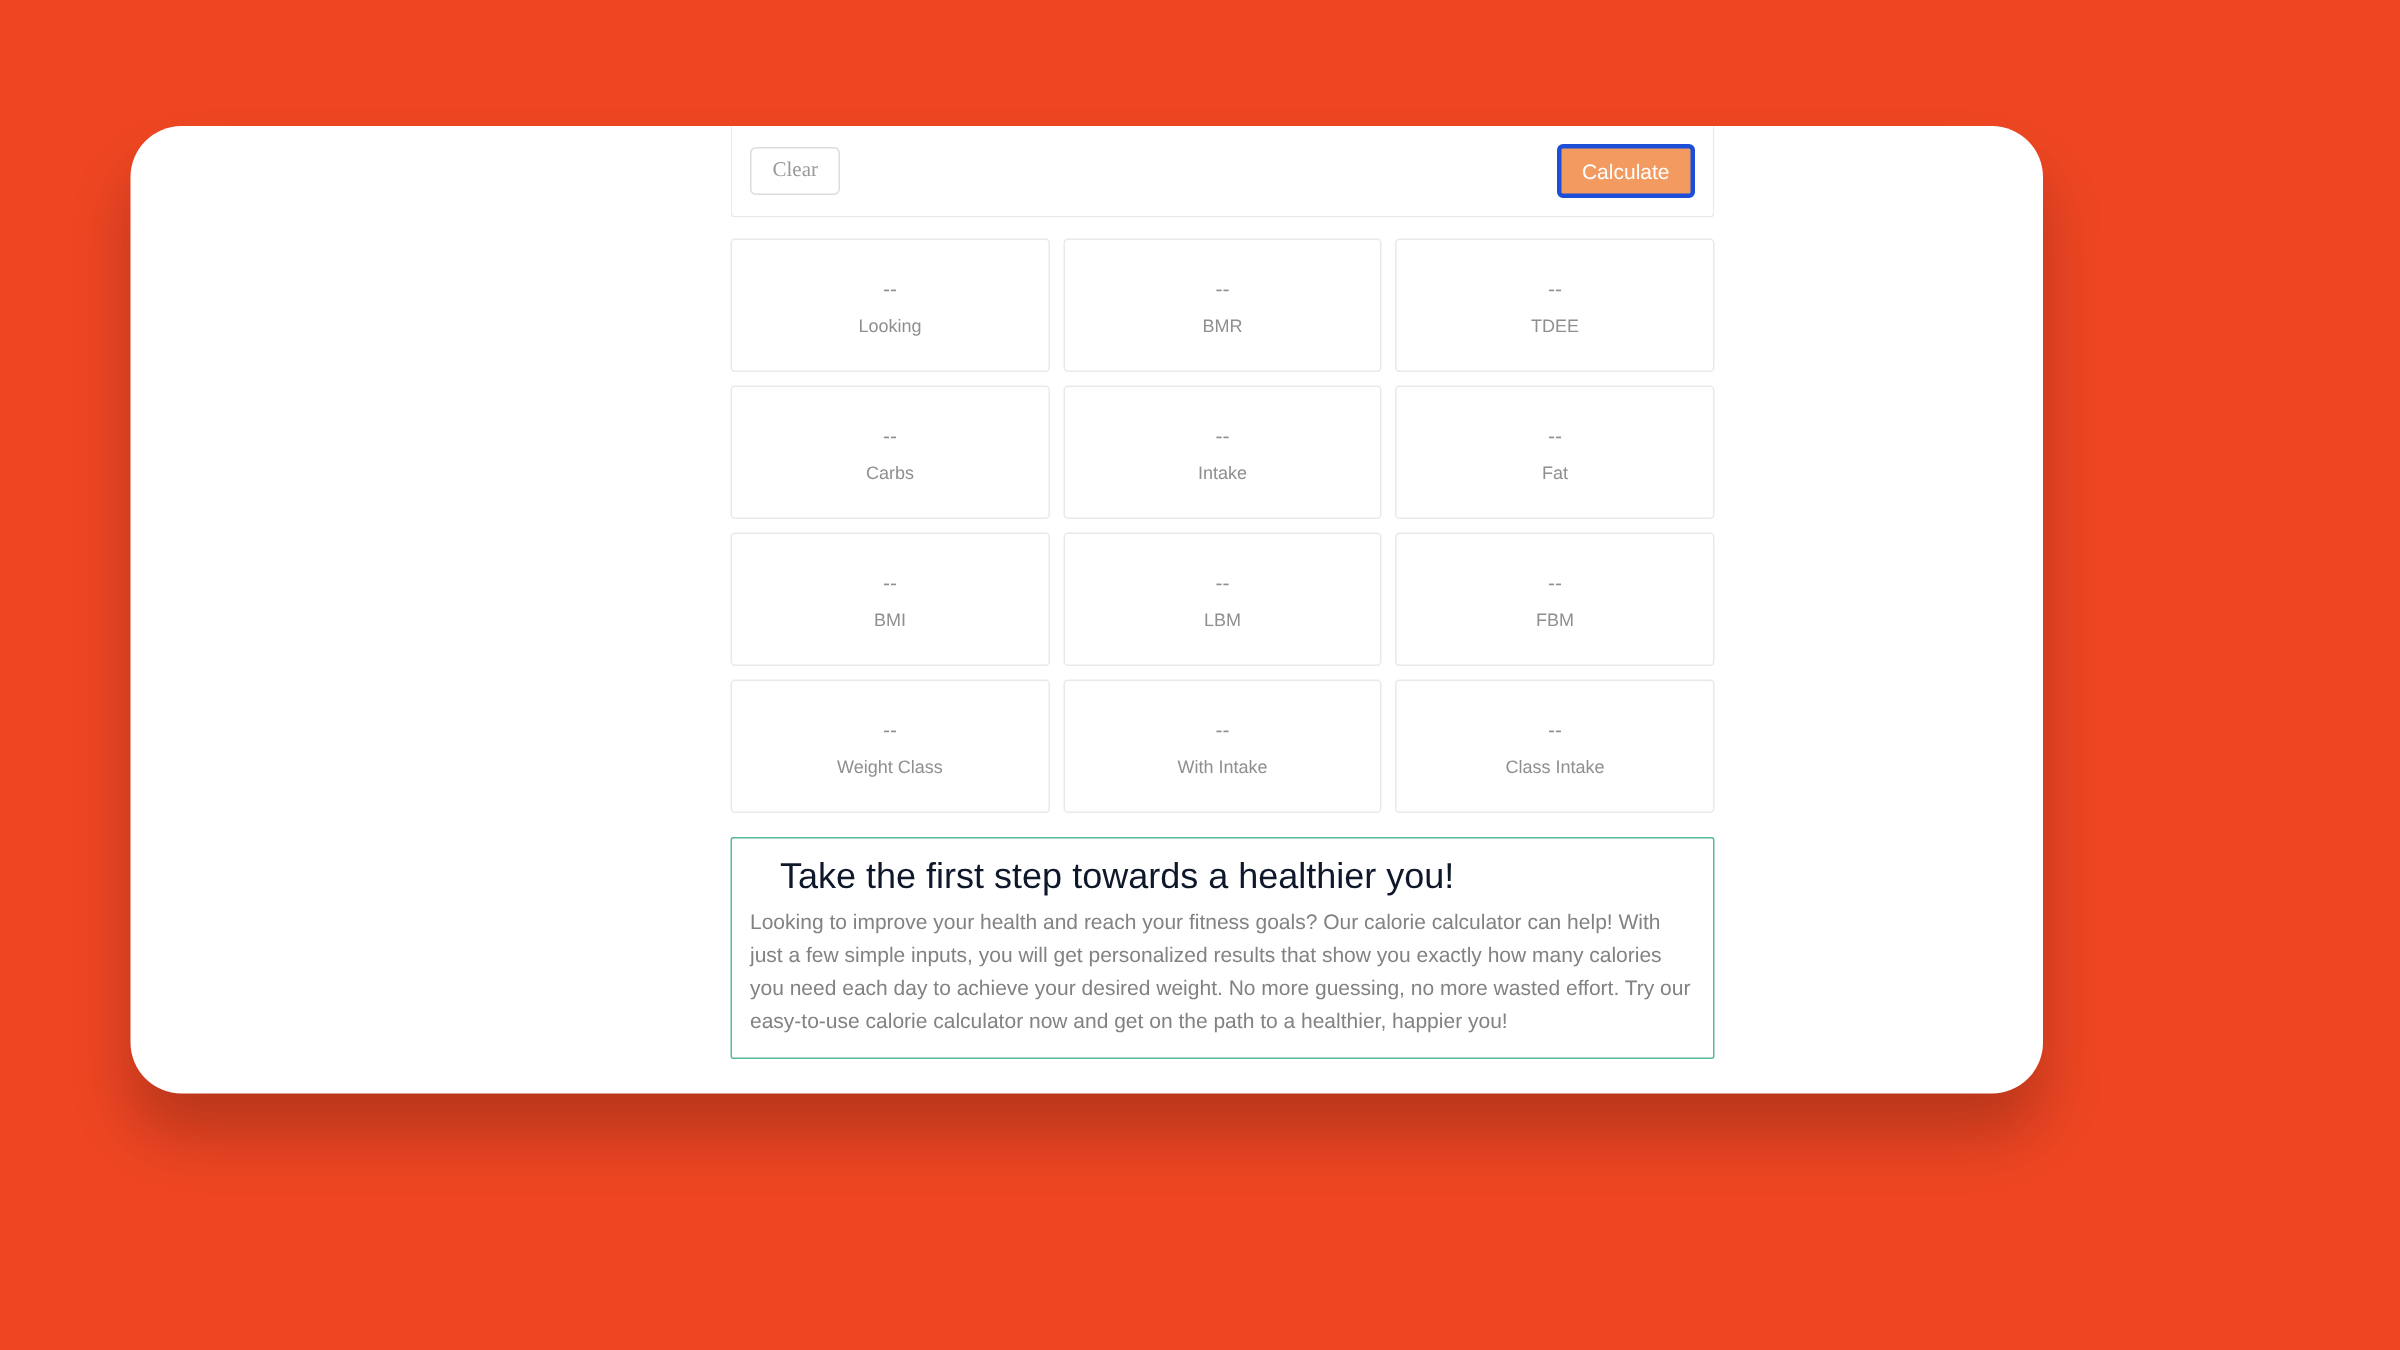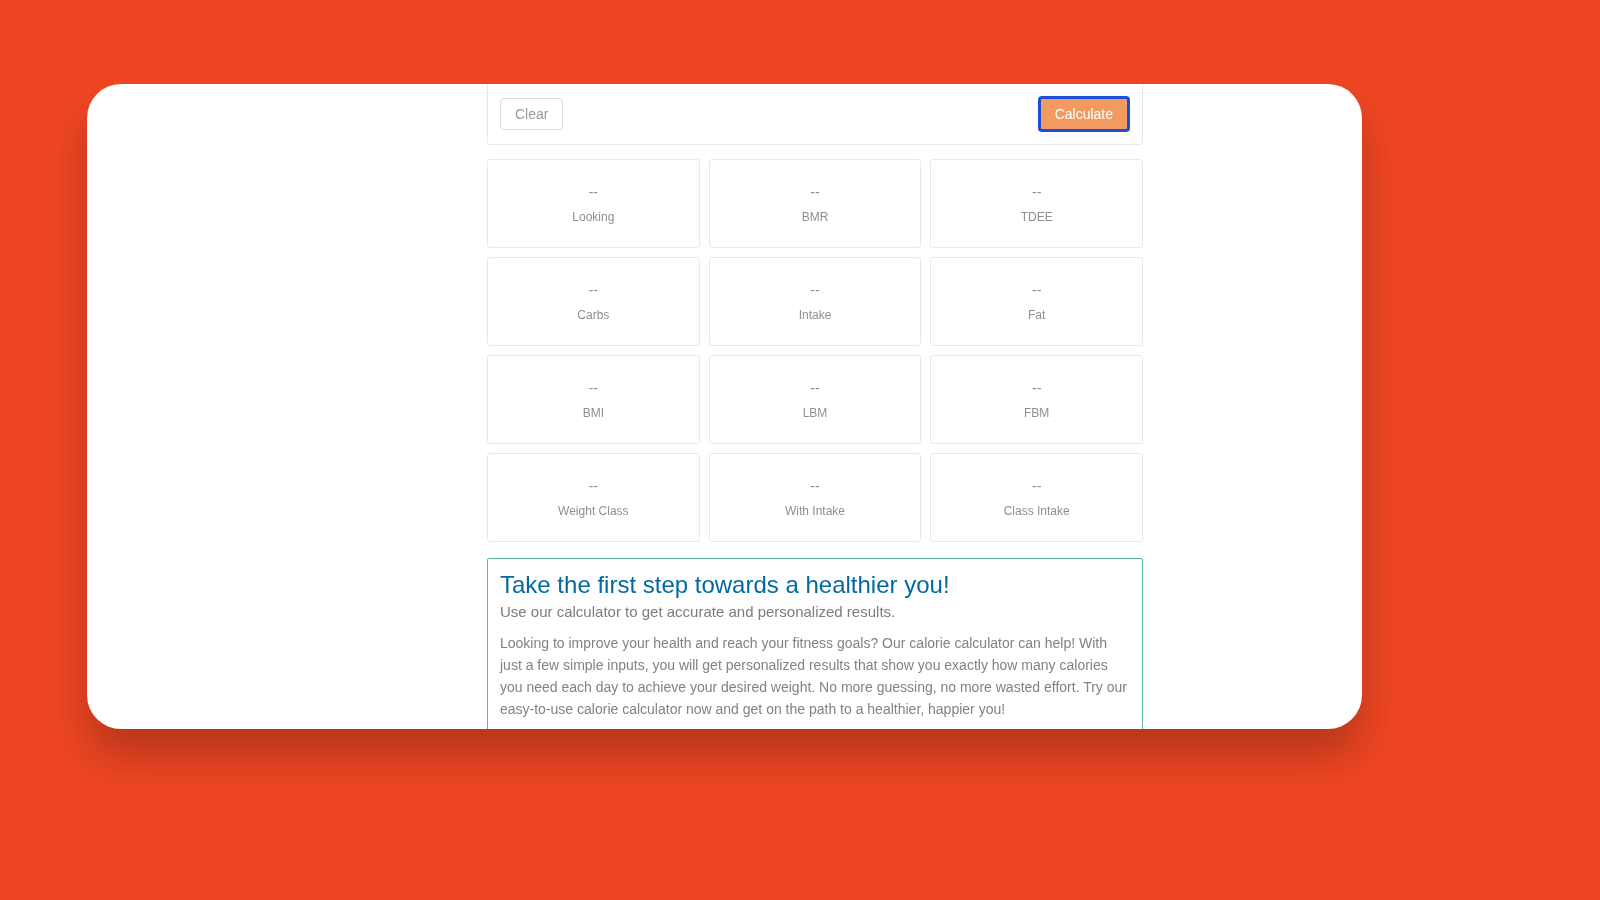--- a/index.html
+++ b/index.html
@@ -41,20 +41,21 @@
     font-size: 14px;
     padding: 7px 14px;
     border-radius: 4px;
     cursor: pointer;
     font-family: inherit;
   }
   .btn-clear {
     background: #ffffff;
     border: 1px solid #dcdcdc;
     color: #9a9a9a;
+    font-family: Liberation Serif, serif;
   }
   .btn-calc {
     background: #f29a60;
     border: 3px solid #1d4ed8;
     color: #ffffff;
   }
   .grid {
     margin-top: 14px;
     display: grid;
     grid-template-columns: repeat(3, 1fr);
@@ -80,22 +81,23 @@
   }
   .callout {
     margin-top: 16px;
     border: 1px solid #55b99a;
     border-radius: 2px;
     padding: 12px 12px 14px 12px;
   }
   .callout h2 {
     font-weight: 400;
     font-size: 24px;
-    color: #0369a1;
+    color: #0f172a;
     margin-bottom: 4px;
+    margin-left: 20px;
   }
   .callout .sub {
     font-size: 15px;
     color: #7c7c7c;
     margin-bottom: 12px;
   }
   .callout .body {
     font-size: 14px;
     line-height: 1.58;
     color: #828282;
@@ -158,18 +160,17 @@
         <div class="lab">With Intake</div>
       </div>
       <div class="tile">
         <div class="val">--</div>
         <div class="lab">Class Intake</div>
       </div>
     </div>
 
     <div class="callout">
       <h2>Take the first step towards a healthier you!</h2>
-      <div class="sub">Use our calculator to get accurate and personalized results.</div>
       <div class="body">Looking to improve your health and reach your fitness goals? Our calorie calculator can help! With just a few simple inputs, you will get personalized results that show you exactly how many calories you need each day to achieve your desired weight. No more guessing, no more wasted effort. Try our easy-to-use calorie calculator now and get on the path to a healthier, happier you!</div>
     </div>
 
   </div>
 </div>
 
 </body></html>

